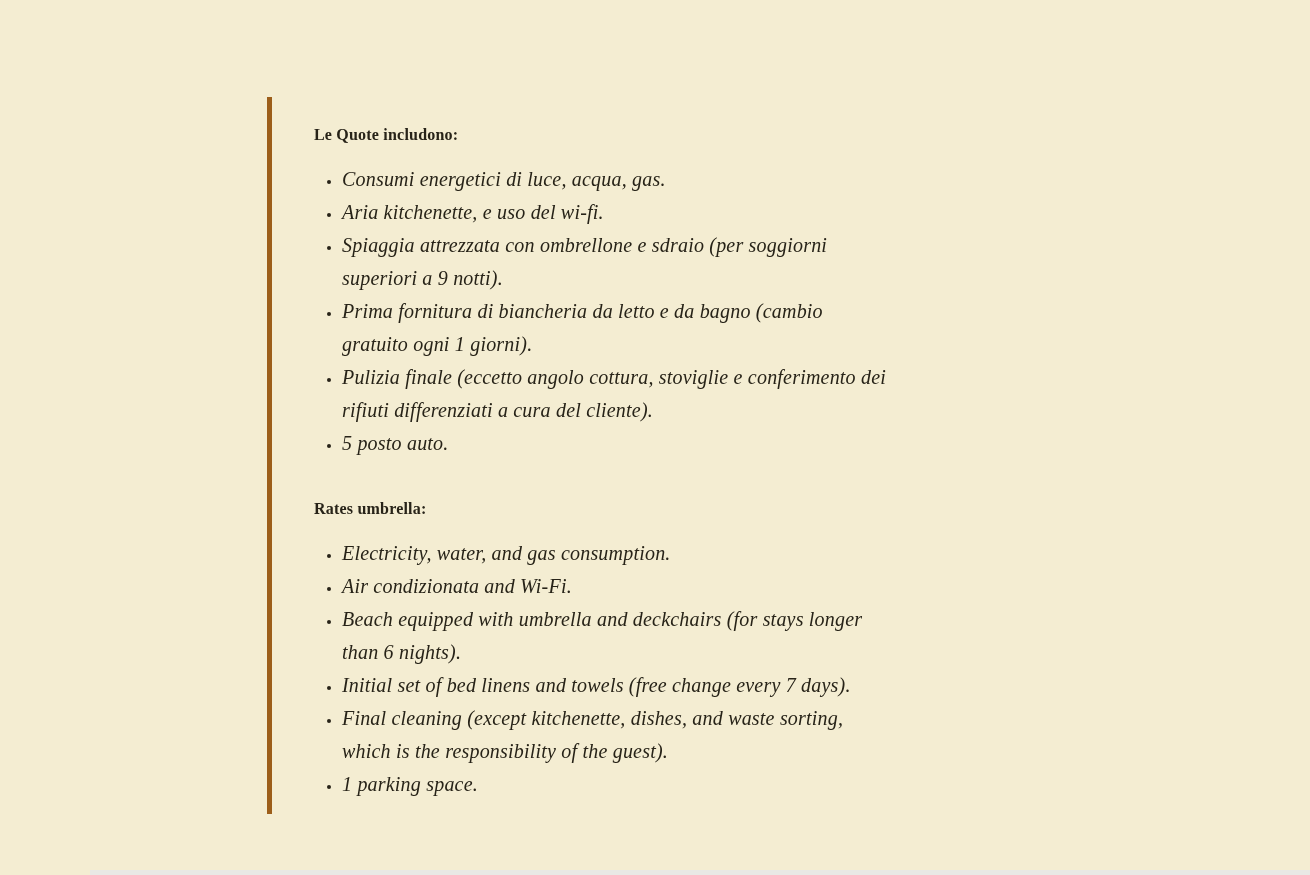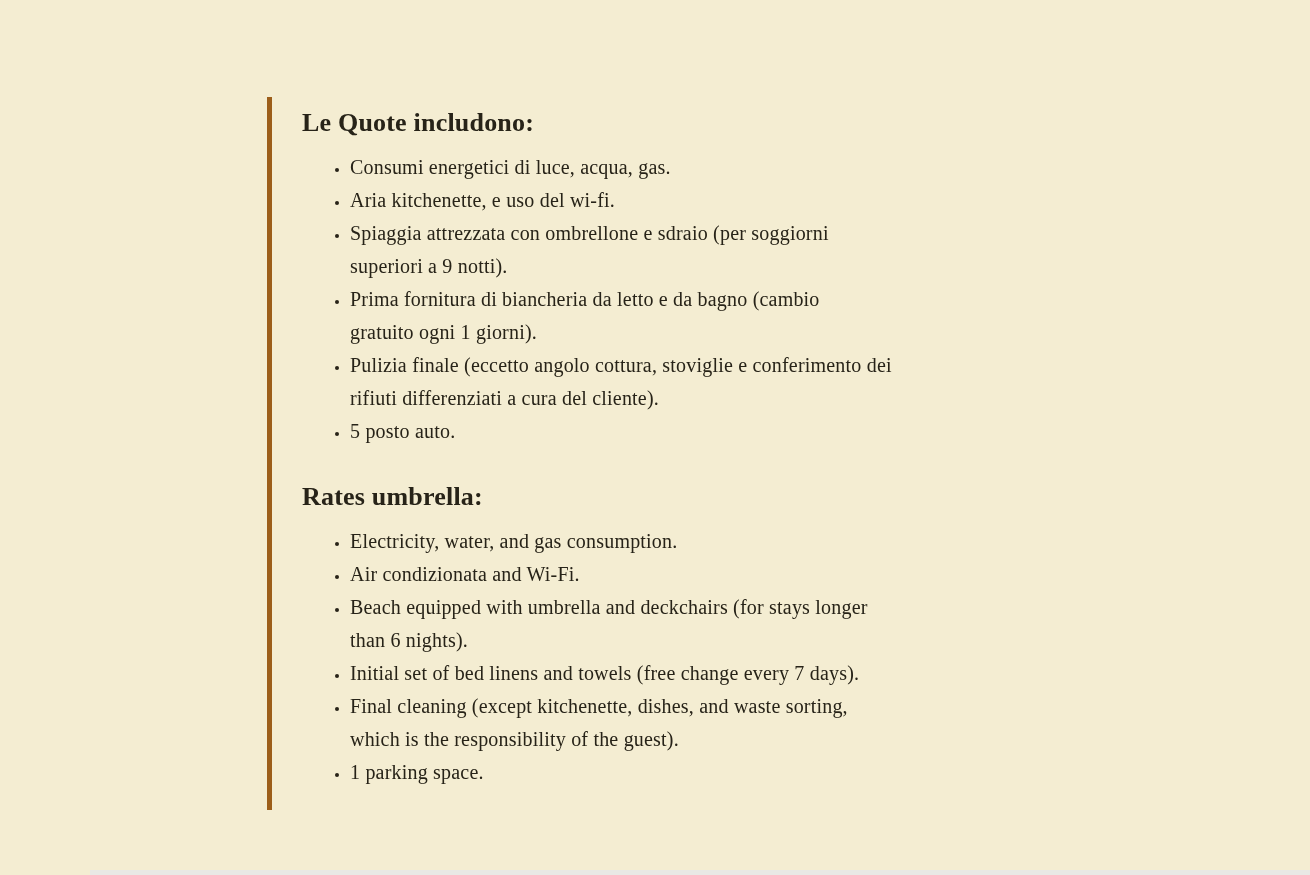--- a/index.html
+++ b/index.html
@@ -21,30 +21,31 @@
     top: 97px;
     width: 815px;
     border-left: 5px solid var(--accent, #9c5e1a);
     padding: 9px 0 9px 30px;
     box-sizing: border-box;
   }
   .rate-section + .rate-section {
     margin-top: 32px;
   }
   .section-heading {
-    margin: 0;
-    font-size: 26px;
+    margin: 12px;
+    font-size: 16px;
     line-height: 33px;
     font-weight: 700;
     letter-spacing: 0.2px;
   }
   ul.rates-list {
-    margin: 12px;
+    margin: 4px;
     padding: 0 0 0 36px;
     list-style: disc outside;
+    font-style: italic;
   }
   ul.rates-list li {
     font-size: 20px;
     line-height: 33px;
     white-space: pre-line;
     letter-spacing: 0.2px;
   }
   ul.rates-list li::marker {
     font-size: 0.72em;
   }

